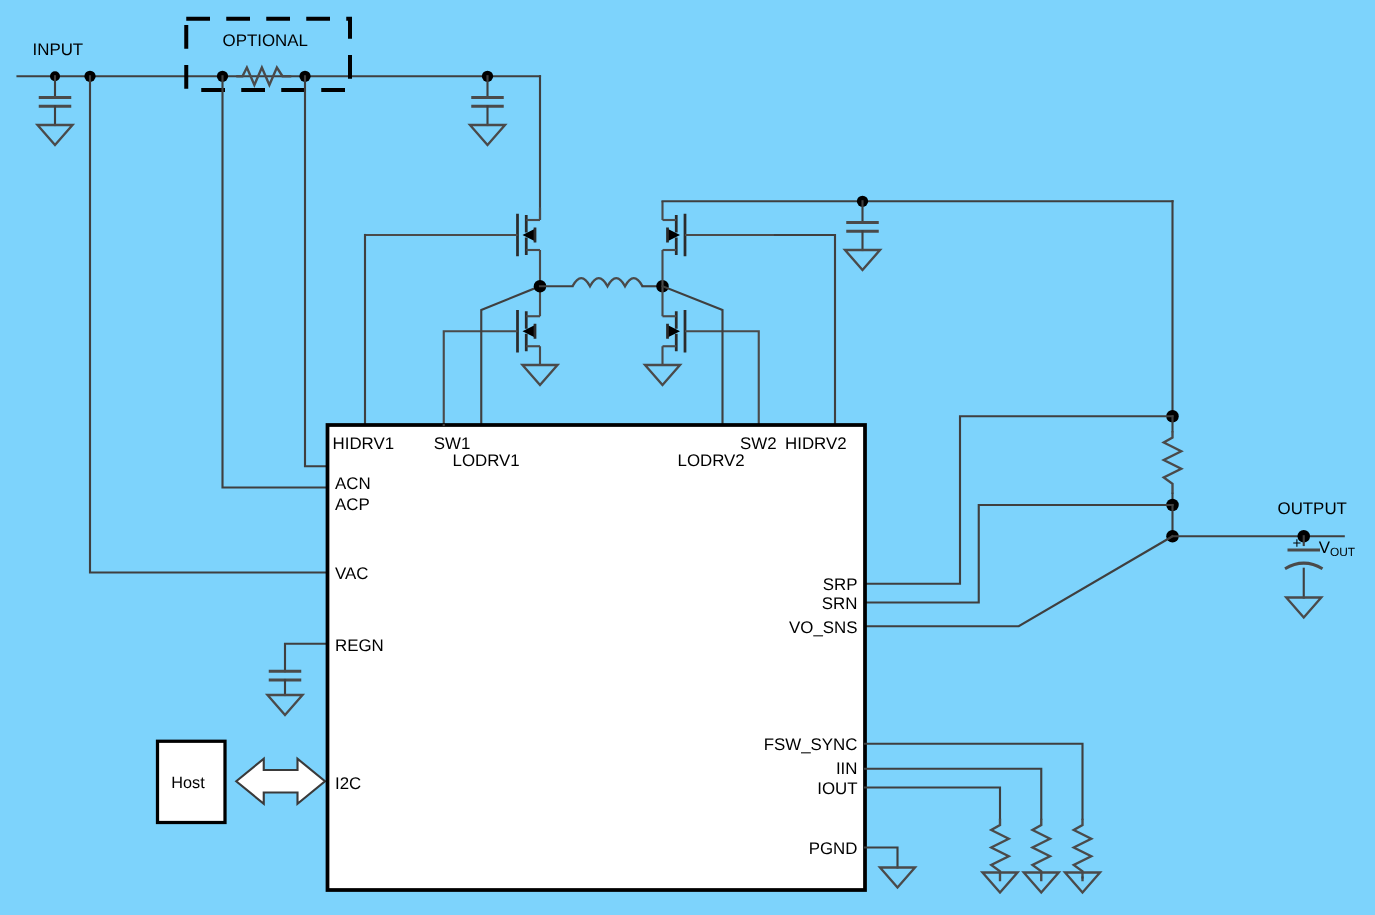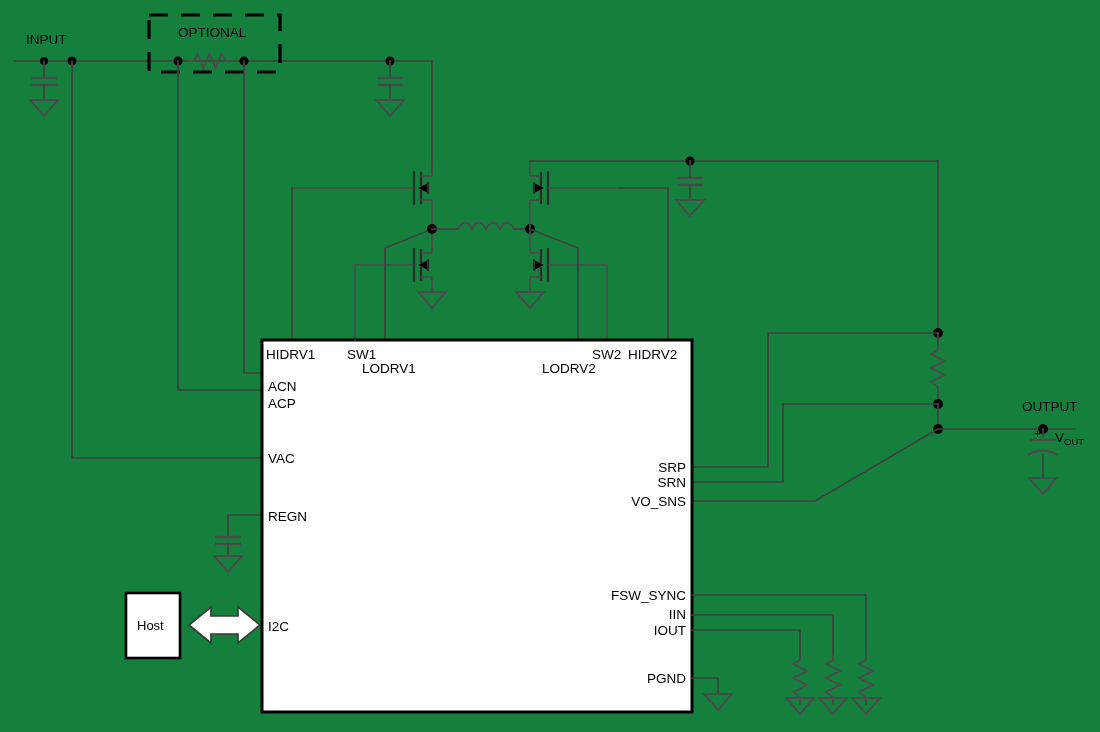--- a/index.html
+++ b/index.html
@@ -8,21 +8,21 @@
     padding: 0;
     background: #ffffff;
   }
   body {
     font-family: "Liberation Sans", sans-serif;
   }
   #schematic-root {
     position: relative;
     width: 1100px;
     height: 732px;
-    background: #15803d;
+    background: #7dd3fc;
     overflow: hidden;
   }
   svg#schematic {
     display: block;
     width: 1100px;
     height: 732px;
   }
   .wire {
     stroke: #3f3f3f;
     stroke-width: 1.7;

